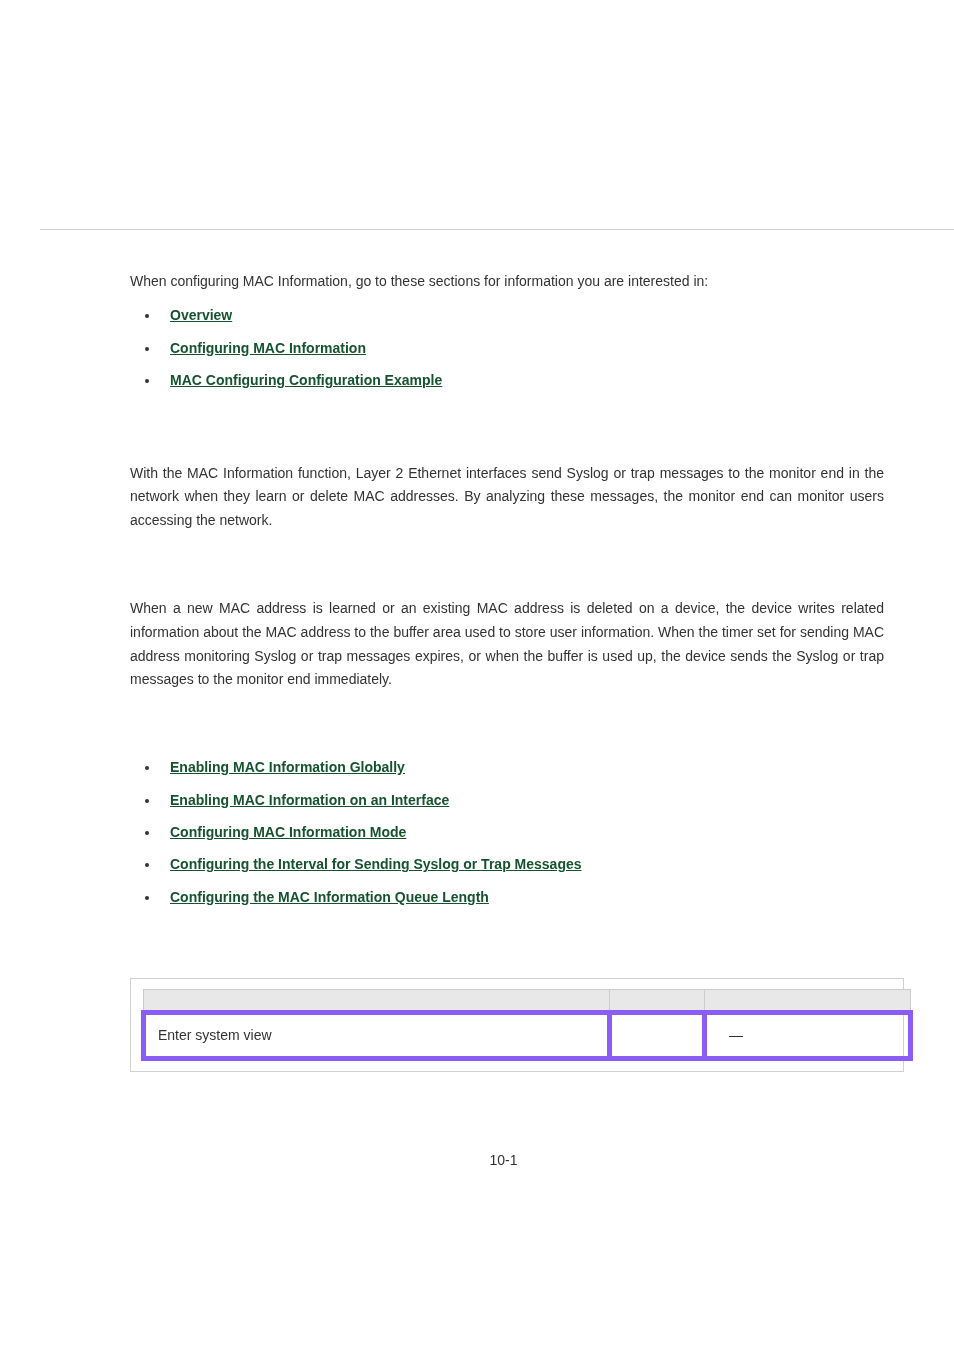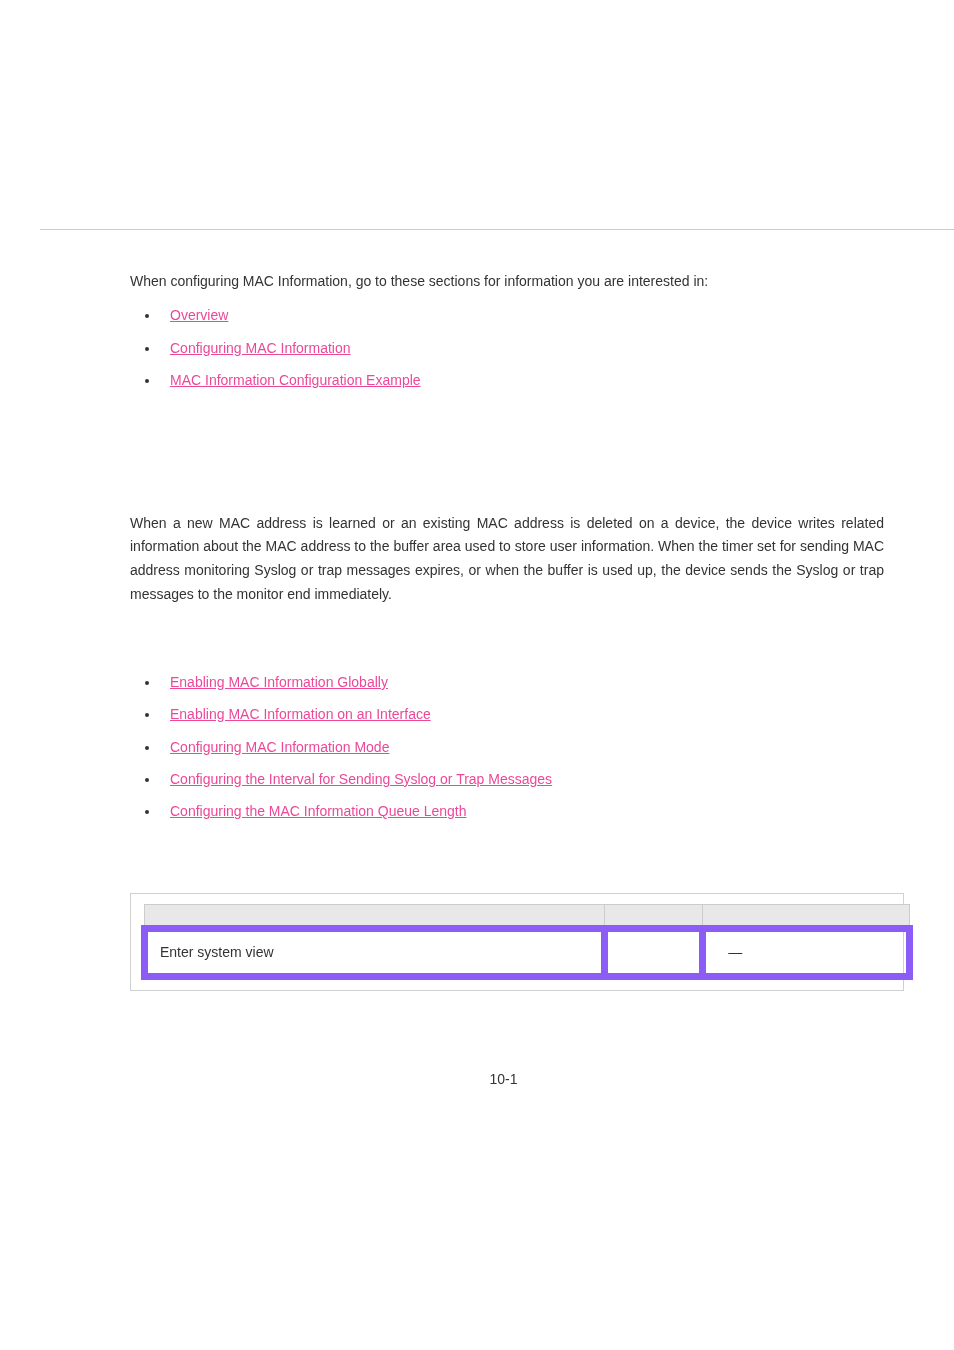--- a/index.html
+++ b/index.html
@@ -43,22 +43,23 @@
       margin-left: 30px;
       margin-bottom: 20px;
     }
 
     .bullet-list li {
       margin-bottom: 6px;
       line-height: 1.6;
     }
 
     .bullet-list li a {
-      color: #ec4899;
+      color: #14532d;
       text-decoration: underline;
+      font-weight: bold;
     }
 
     .section-gap {
       height: 40px;
     }
 
     .body-paragraph {
       line-height: 1.7;
       text-align: justify;
       margin-bottom: 14px;
@@ -91,21 +92,21 @@
 
     .table-container table thead tr th {
       background-color: #e8e8e8;
       border: 1px solid #ccc;
       padding: 10px 12px;
       font-weight: normal;
       text-align: left;
     }
 
     .table-container table tbody tr td {
-      border: 7px solid #8b5cf6;
+      border: 5px solid #8b5cf6;
       padding: 10px 12px;
       line-height: 1.5;
     }
 
     .page-footer {
       text-align: center;
       padding: 20px 7px 10px 0;
       font-size: 14px;
       color: #333;
     }
@@ -126,26 +127,27 @@
     <p class="intro-text">When configuring MAC Information, go to these sections for information you are interested in:</p>
 
     <ul class="bullet-list">
       <li>
         <a href="#">Overview</a>
       </li>
       <li>
         <a href="#">Configuring MAC Information</a>
       </li>
       <li>
-        <a href="#">MAC Information Configuration Example</a>
+        <a href="#">MAC Configuring Configuration Example</a>
       </li>
     </ul>
 
     <div class="section-gap"></div>
 
+    <p class="body-paragraph">With the MAC Information function, Layer 2 Ethernet interfaces send Syslog or trap messages to the monitor end in the network when they learn or delete MAC addresses. By analyzing these messages, the monitor end can monitor users accessing the network.</p>
 
     <div class="section-divider"></div>
 
     <p class="body-paragraph">When a new MAC address is learned or an existing MAC address is deleted on a device, the device writes related information about the MAC address to the buffer area used to store user information. When the timer set for sending MAC address monitoring Syslog or trap messages expires, or when the buffer is used up, the device sends the Syslog or trap messages to the monitor end immediately.</p>
 
     <div class="section-divider"></div>
 
 
     <ul class="bullet-list">
       <li>

